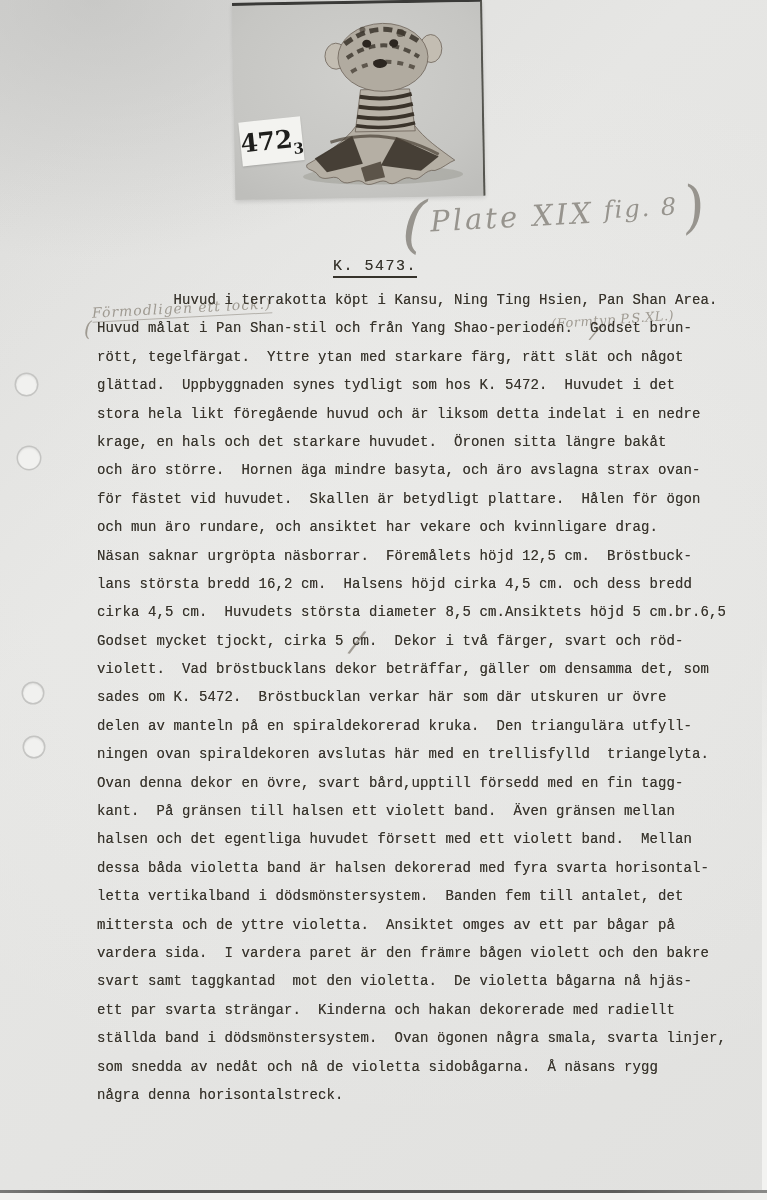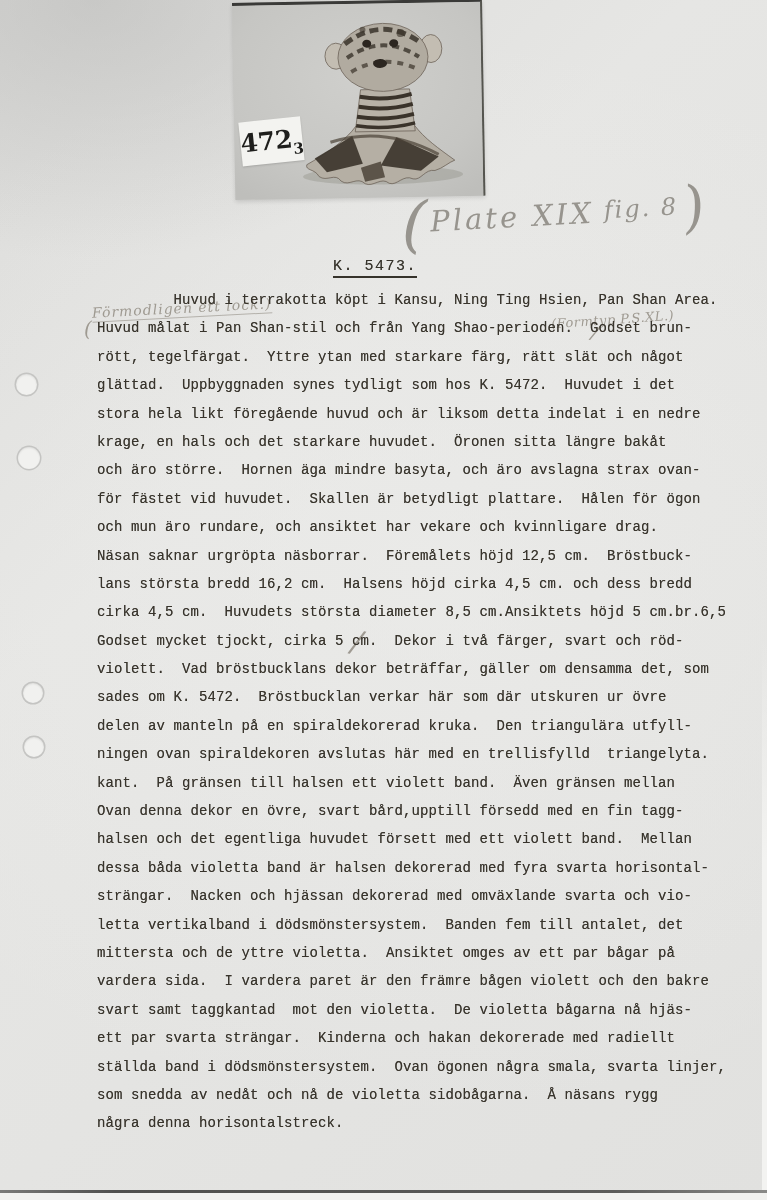--- a/index.html
+++ b/index.html
@@ -155,25 +155,24 @@
       <div class="tline">för fästet vid huvudet.  Skallen är betydligt plattare.  Hålen för ögon</div>
       <div class="tline">och mun äro rundare, och ansiktet har vekare och kvinnligare drag.</div>
       <div class="tline">Näsan saknar urgröpta näsborrar.  Föremålets höjd 12,5 cm.  Bröstbuck-</div>
       <div class="tline">lans största bredd 16,2 cm.  Halsens höjd cirka 4,5 cm. och dess bredd</div>
       <div class="tline">cirka 4,5 cm.  Huvudets största diameter 8,5 cm.Ansiktets höjd 5 cm.br.6,5</div>
       <div class="tline">Godset mycket tjockt, cirka 5 cm.  Dekor i två färger, svart och röd-</div>
       <div class="tline">violett.  Vad bröstbucklans dekor beträffar, gäller om densamma det, som</div>
       <div class="tline">sades om K. 5472.  Bröstbucklan verkar här som där utskuren ur övre</div>
       <div class="tline">delen av manteln på en spiraldekorerad kruka.  Den triangulära utfyll-</div>
       <div class="tline">ningen ovan spiraldekoren avslutas här med en trellisfylld  triangelyta.</div>
+      <div class="tline">Ovan denna dekor en övre, svart bård,upptill försedd med en fin tagg-</div>
       <div class="tline">kant.  På gränsen till halsen ett violett band.  Även gränsen mellan</div>
-      <div class="tline">Ovan denna dekor en övre, svart bård,upptill försedd med en fin tagg-</div>
       <div class="tline">halsen och det egentliga huvudet försett med ett violett band.  Mellan</div>
       <div class="tline">dessa båda violetta band är halsen dekorerad med fyra svarta horisontal-</div>
-      <div class="tline">strängar.  Nacken och hjässan dekorerad med omväxlande svarta och vio-</div>
       <div class="tline">letta vertikalband i dödsmönstersystem.  Banden fem till antalet, det</div>
       <div class="tline">mittersta och de yttre violetta.  Ansiktet omges av ett par bågar på</div>
       <div class="tline">vardera sida.  I vardera paret är den främre bågen violett och den bakre</div>
       <div class="tline">svart samt taggkantad  mot den violetta.  De violetta bågarna nå hjäs-</div>
       <div class="tline">ett par svarta strängar.  Kinderna och hakan dekorerade med radiellt</div>
       <div class="tline">ställda band i dödsmönstersystem.  Ovan ögonen några smala, svarta linjer,</div>
       <div class="tline">som snedda av nedåt och nå de violetta sidobågarna.  Å näsans rygg</div>
       <div class="tline">några denna horisontalstreck.</div>
     </div>
 

